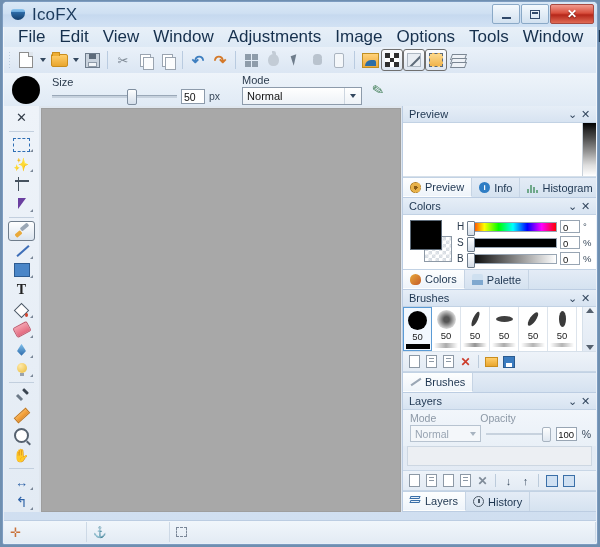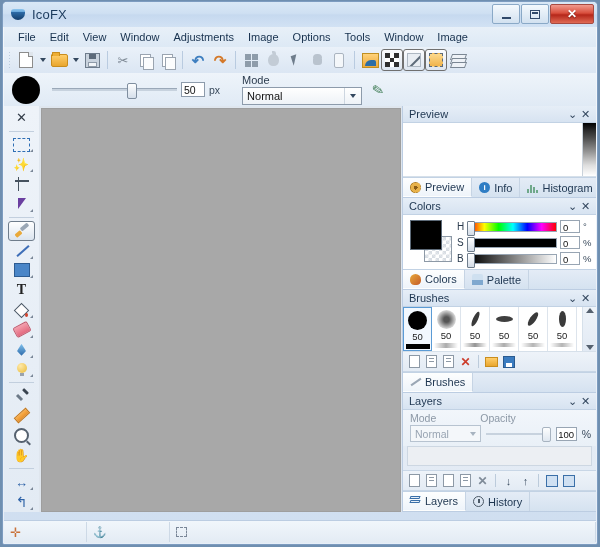--- a/index.html
+++ b/index.html
@@ -28,21 +28,21 @@
   }
   .title-ico{width:16px;height:16px;margin-left:7px;margin-right:6px;position:relative;flex:0 0 auto;}
   .title-ico .disk{
     position:absolute;left:1px;top:5px;width:14px;height:8px;border-radius:0 0 7px 7px;
     background:linear-gradient(180deg,#2e6ca8,#143e6b);
   }
   .title-ico .top{
     position:absolute;left:1px;top:2px;width:14px;height:6px;border-radius:7px;
     background:linear-gradient(180deg,#8fc6ef,#3d86c4);
   }
-  .title-txt{font-size:13px;color:#1b3a5c;letter-spacing:.2px;}
+  .title-txt{font-size:17px;color:#1b3a5c;letter-spacing:.2px;}
   .wbtns{position:absolute;right:3px;top:2px;display:flex;gap:1px;}
   .wbtn{
     width:26px;height:18px;border:1px solid #8aa9c7;border-radius:2px;
     background:linear-gradient(180deg,#f4f9fd,#d2e1f0);
     display:flex;align-items:center;justify-content:center;
   }
   .wbtn.close{
     width:42px;border-color:#a64a41;
     background:linear-gradient(180deg,#f09a8e 0%,#d94f3d 45%,#b5271a 55%,#e06a54 100%);
   }
@@ -51,21 +51,21 @@
   .max-g{width:10px;height:9px;border:1px solid #30496a;box-sizing:border-box;position:relative;}
   .max-g::before{content:"";position:absolute;left:1px;top:1px;right:1px;height:2px;background:#30496a;}
   .close-g{color:#fff;font-size:12px;font-weight:bold;line-height:1;text-shadow:0 1px 1px #7a1a10;}
 
   
   .menubar{
     position:absolute;left:1px;top:25px;right:1px;height:20px;
     display:flex;align-items:center;padding-left:7px;
     background:linear-gradient(180deg,#e8f0f8,#dde9f5);
   }
-  .menu-item{padding:2px 7px;font-size:11px;color:#16304d;white-space:nowrap;}
+  .menu-item{padding:2px 7px;font-size:17px;color:#16304d;white-space:nowrap;}
 
   
   .toolbar{
     position:absolute;left:1px;top:45px;right:1px;height:26px;
     display:flex;align-items:center;padding-left:4px;gap:0px;
     background:linear-gradient(180deg,#eaf1f9,#dbe6f3);
     border-bottom:1px solid #bcd0e6;
   }
   .tbtn{width:22px;height:22px;display:flex;align-items:center;justify-content:center;position:relative;}
   .tbtn.arrow{width:11px;}
@@ -450,20 +450,21 @@
             <i></i>
             <i></i>
             <i></i>
           </span>
         </div>
     </div>
 
     <div class="optbar">
       <div class="brush-preview"></div>
       <div class="opt-group">
+        <div class="opt-label">Size</div>
         <div class="opt-row">
           <div class="slider">
             <div class="track"></div>
               <div class="thumb"></div>
           </div>
           <div class="numbox">50</div>
           <div class="unit">px</div>
         </div>
       </div>
       <div class="opt-group" style="margin-left:22px;">

